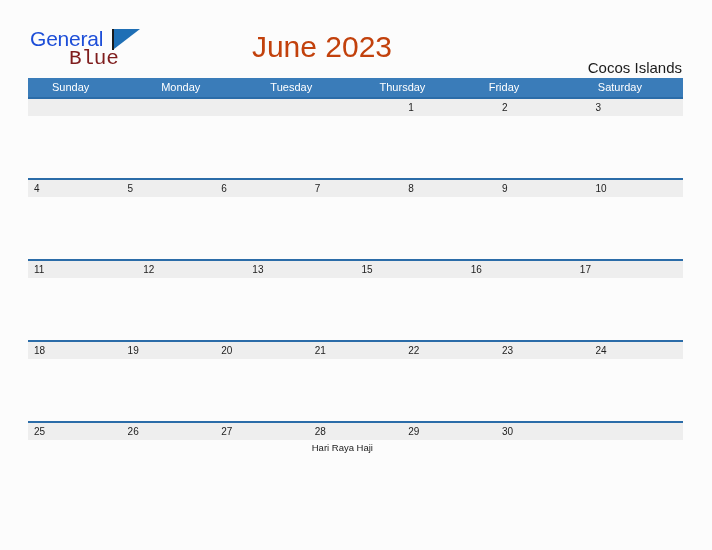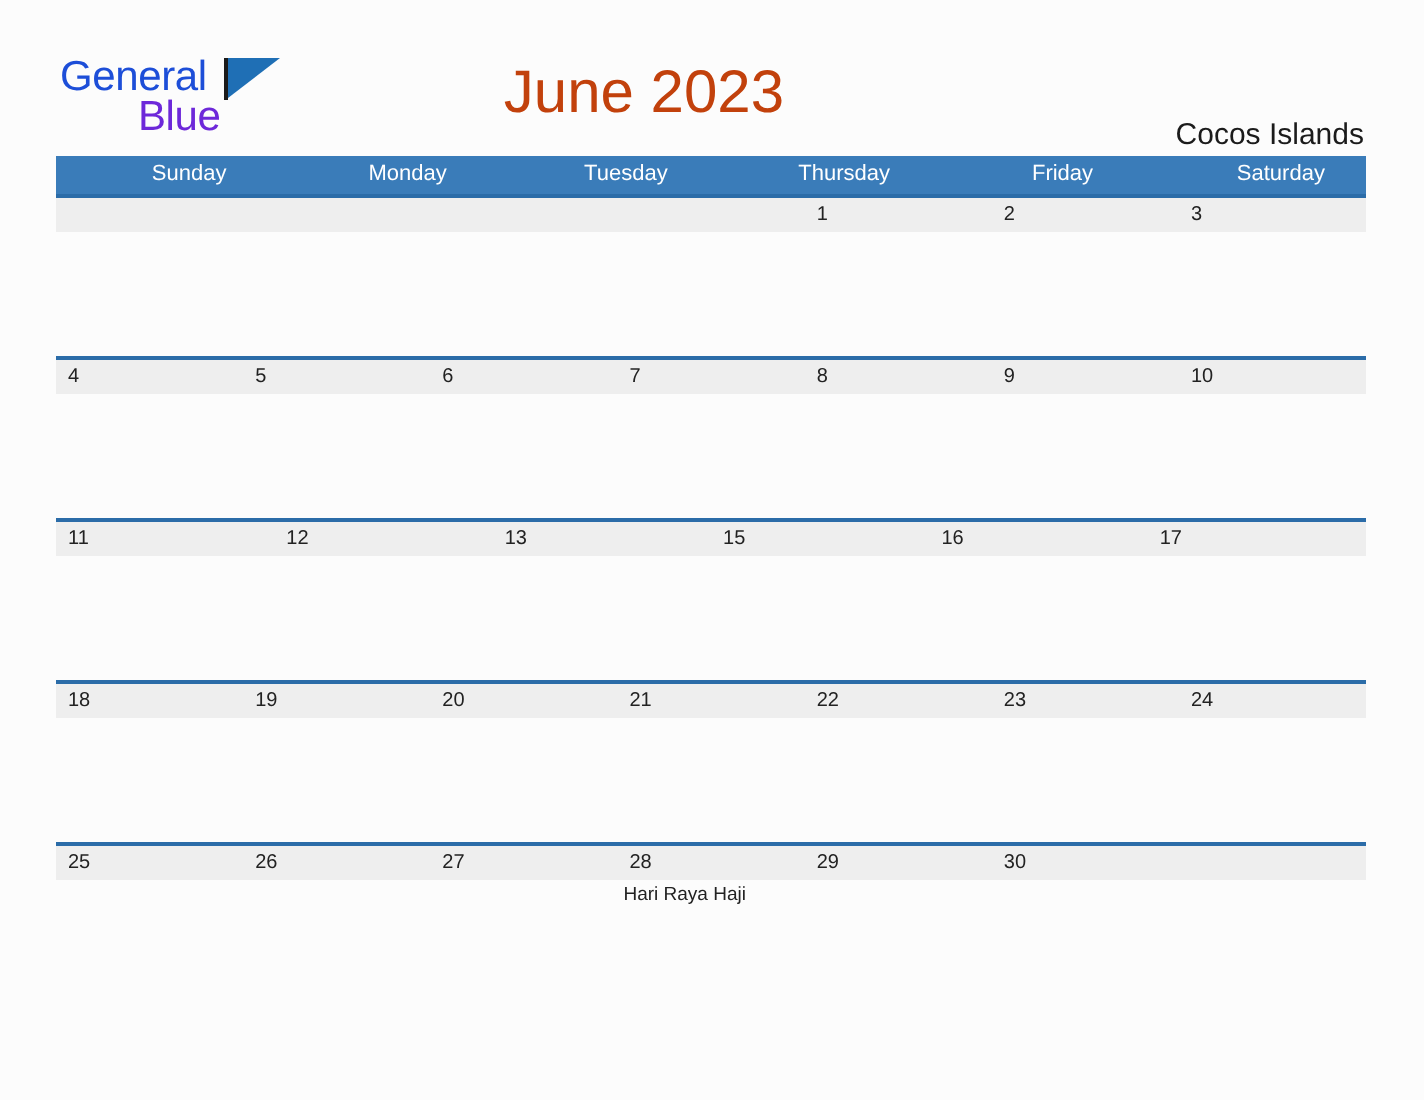--- a/index.html
+++ b/index.html
@@ -45,24 +45,24 @@
     color: #1d4ed8;
     letter-spacing: -0.2px;
     line-height: 22px;
     font-family: "Liberation Sans", sans-serif;
   }
   .logo-blue {
     position: absolute;
     left: 39px;
     top: 20px;
     font-size: 21px;
-    color: #6d28d9;
+    color: #7f1d1d;
     letter-spacing: -0.2px;
     line-height: 22px;
-    font-family: Liberation Sans, sans-serif;
+    font-family: Liberation Mono, monospace;
   }
   .logo-flag {
     position: absolute;
     left: 82px;
     top: 1px;
     width: 28px;
     height: 21px;
   }
   .logo-flag .pole {
     position: absolute;
@@ -118,21 +118,20 @@
     background: #3a7cb9;
   }
   .weekday {
     flex: 1 1 0;
     color: #ffffff;
     font-size: 11px;
     line-height: 19px;
     padding-left: 24px;
     box-sizing: border-box;
     white-space: nowrap;
-    text-align: center;
   }
 
   .week-row {
     display: flex;
     width: 100%;
     height: 81px;
     border-top: 2px solid #2b6ca8;
     box-sizing: border-box;
     background: #fcfcfc;
   }

